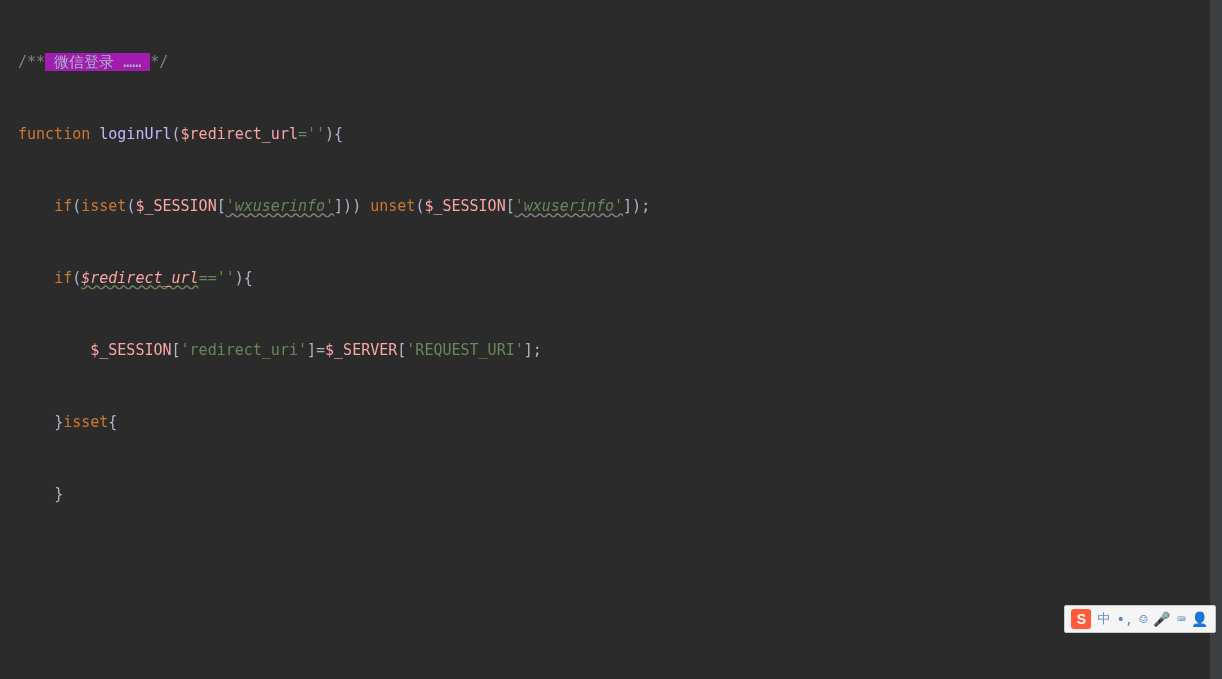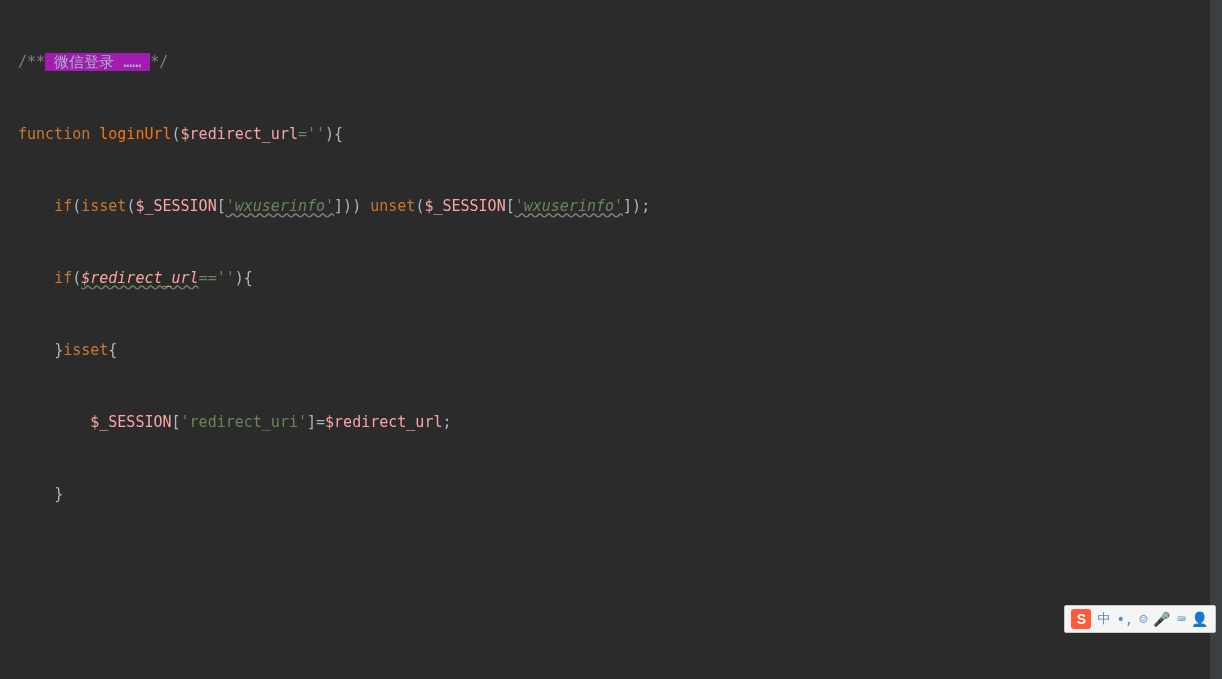--- a/index.html
+++ b/index.html
@@ -18,21 +18,21 @@
       line-height: 36px;
       white-space: pre;
     }
     .line {
       display: block;
       padding-left: 14px;
     }
     .comment { color: #808080; }
     .comment-sel { background: #a21caf; color: #a9b7c6; }
     .keyword { color: #cc7832; }
-    .func-name { color: #f97316; }
+    .func-name { color: #c4b5fd; }
     .var { color: #fca5a5; }
     .string { color: #6a8759; }
     .punct { color: #a9b7c6; }
     .underline-wavy { text-decoration: underline wavy #808080; text-decoration-skip-ink: none; font-style: italic; }
     .scrollbar {
       position: absolute;
       right: 0;
       top: 0;
       width: 12px;
       height: 100%;
@@ -68,22 +68,22 @@
     .ime-text { color: #5a8bc8; font-family: sans-serif; font-size: 13px; }
   </style>
 </head>
 <body>
 
 <div class="editor">
 <span class="line"><span class="comment">/**</span><span class="comment comment-sel"> 微信登录 …… </span><span class="comment">*/</span></span>
 <span class="line"><span class="keyword">function </span><span class="func-name">loginUrl</span><span class="punct">(</span><span class="var">$redirect_url</span><span class="string">=''</span><span class="punct">){</span></span>
 <span class="line">    <span class="keyword">if</span><span class="punct">(</span><span class="keyword">isset</span><span class="punct">(</span><span class="var">$_SESSION</span><span class="punct">[</span><span class="string underline-wavy">'wxuserinfo'</span><span class="punct">])) </span><span class="keyword">unset</span><span class="punct">(</span><span class="var">$_SESSION</span><span class="punct">[</span><span class="string underline-wavy">'wxuserinfo'</span><span class="punct">]);</span></span>
 <span class="line">    <span class="keyword">if</span><span class="punct">(</span><span class="var underline-wavy" style="text-decoration-color:#6a8759">$redirect_url</span><span class="string">==''</span><span class="punct">){</span></span>
+<span class="line">        <span class="var">$_SESSION</span><span class="punct">[</span><span class="string">'redirect_uri'</span><span class="punct">]=</span><span class="var">$_SERVER</span><span class="punct">[</span><span class="string">'REQUEST_URI'</span><span class="punct">];</span></span>
 <span class="line">    <span class="punct">}</span><span class="keyword">isset</span><span class="punct">{</span></span>
-<span class="line">        <span class="var">$_SESSION</span><span class="punct">[</span><span class="string">'redirect_uri'</span><span class="punct">]=</span><span class="var">$redirect_url</span><span class="punct">;</span></span>
 <span class="line">    <span class="punct">}</span></span>
 
 
 
 
 
 
 
 
 

